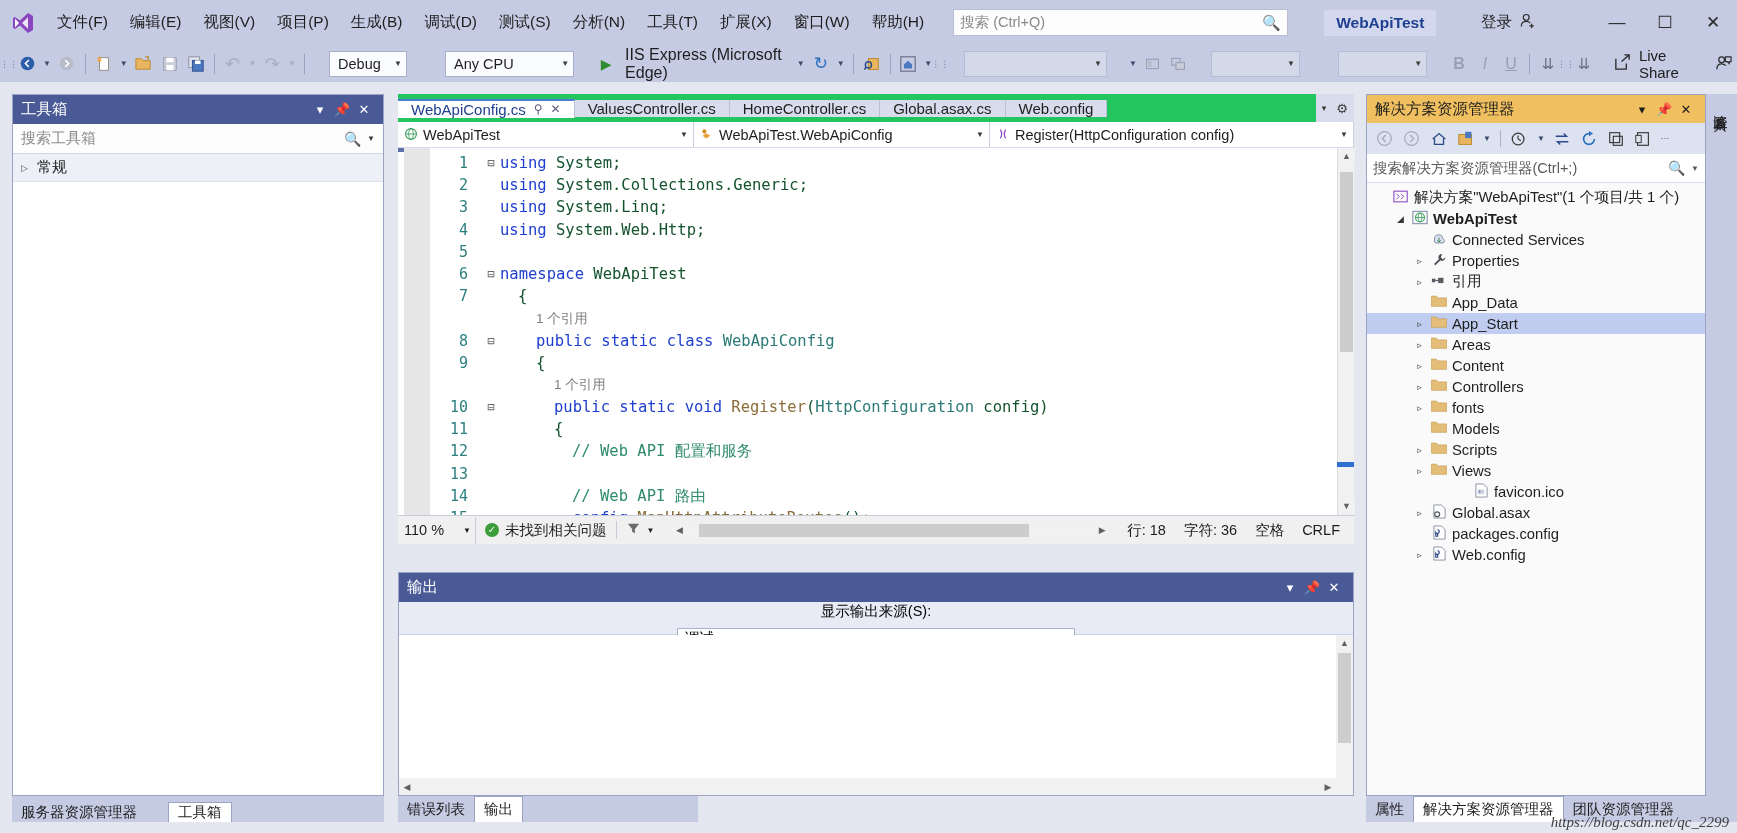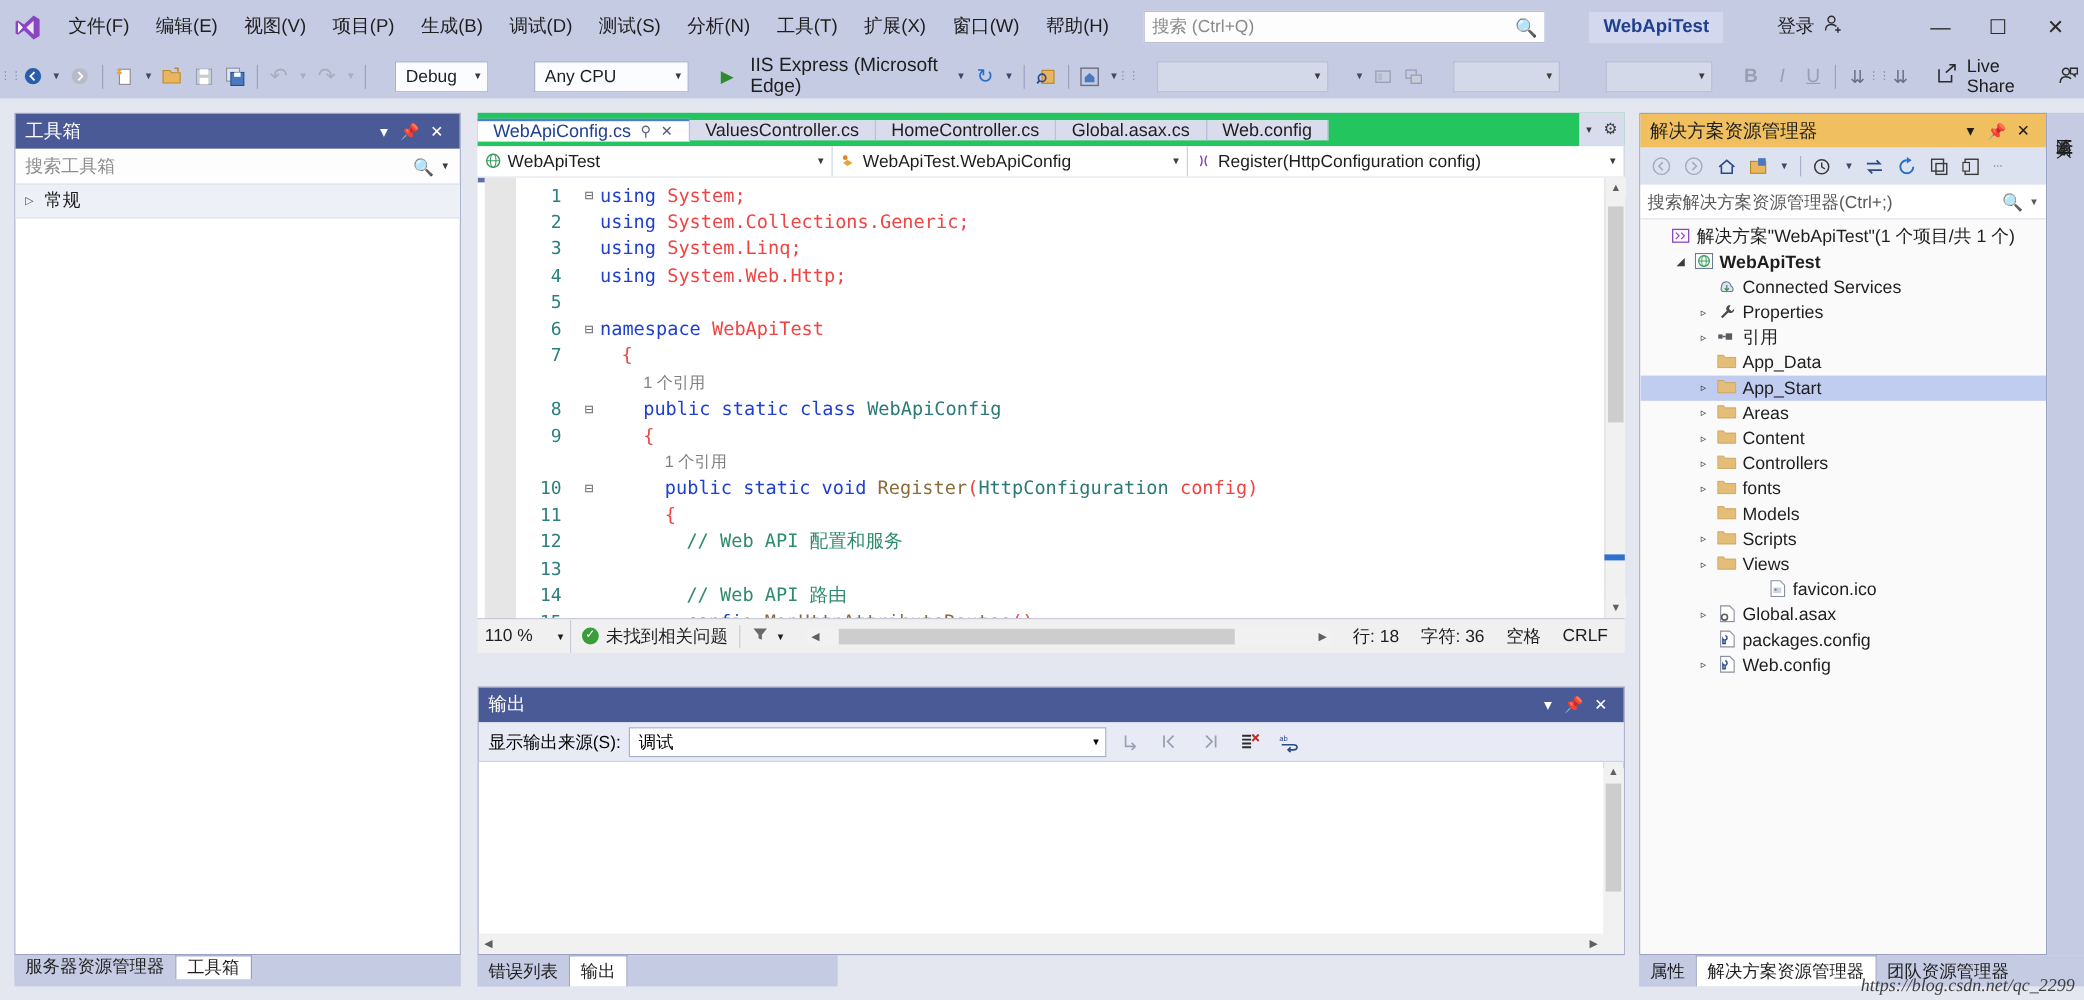--- a/index.html
+++ b/index.html
@@ -135,21 +135,21 @@
   #code-lines {
     flex:1; position:relative;
     font-family:"DejaVu Sans Mono","Liberation Mono",monospace;
     font-size:15.5px; line-height:22.2px; padding-top:4px;
   }
   .cl { height:22.2px; display:flex; align-items:center; white-space:pre; }
   .lnum { width:52px; text-align:right; padding-right:14px; color:#2b7f7f; font-size:15px; }
   .fold { width:18px; text-align:center; color:#6a6a6a; font-size:12px; }
   .code { padding-left:0; }
   .kw { color:#1f3fd0; }
-  .id { color:#ef4444; }
+  .id { color:#14532d; }
   .ty { color:#2b7a78; }
   .cm { color:#2e8b6b; }
   .cref { color:#808080; font-size:13.5px; font-family:"Liberation Sans",sans-serif; }
   .mth { color:#8a6d3b; }
   #code-vscroll {
     position:absolute; right:0; top:54px; width:17px; height:367px;
     background:#f1f1f1; border-left:1px solid #dcdcdc;
   }
   #code-vscroll .thumb { position:absolute; left:2px; top:24px; width:13px; height:180px; background:#cdcdcd; }
   #code-vscroll .up, #code-vscroll .dn {
@@ -185,21 +185,21 @@
     position:absolute; left:398px; top:572px; width:956px; height:224px;
     background:#ffffff; border:1px solid #9aa3c4; display:flex; flex-direction:column;
   }
   #output-title {
     height:29px; background:#4a5a96; color:#ffffff;
     display:flex; align-items:center; padding:0 8px; font-size:15.5px;
   }
   #output-title .ot { flex:1; }
   #output-toolbar {
     height:33px; background:#e8ebf5; display:flex; align-items:center;
-    padding:0 8px; gap:7px; border-bottom:1px solid #cdd3e4; font-size:14.5px;
+    padding:0 8px; gap:7px; border-bottom:1px solid #cdd3e4; font-size:14.5px;flex-direction:column;
   }
   #out-src-combo {
     width:398px; height:25px; background:#ffffff; border:1px solid #a8b0cc;
     display:flex; align-items:center; padding:0 4px 0 7px; font-size:14.5px;
   }
   #out-src-combo .ov { flex:1; }
   #out-src-combo .oc { font-size:8px; }
   .ot-ico { width:26px; height:24px; display:flex; align-items:center; justify-content:center; font-size:14px; color:#6e7690; }
   .ot-ico.act { color:#2b4a8a; }
   #output-body { flex:1; background:#ffffff; position:relative; }
@@ -249,21 +249,21 @@
     background:#c5cbe3;
   }
   .vtab {
     writing-mode:vertical-rl; font-size:14px; color:#1e1e1e;
     padding:10px 6px; letter-spacing:1px;
   }
 
   
   #left-bottom-tabs {
     position:absolute; left:12px; top:796px; width:372px; height:26px;
-    display:flex; align-items:flex-start; background:#c5cbe3;
+    display:flex; align-items:flex-end; background:#c5cbe3;gap:22px;
   }
   #center-bottom-tabs {
     position:absolute; left:398px; top:796px; width:300px; height:26px;
     display:flex; align-items:stretch; background:#c5cbe3;
   }
   #right-bottom-tabs {
     position:absolute; left:1366px; top:796px; width:371px; height:26px;
     display:flex; align-items:stretch; background:#c5cbe3;
   }
   .btab {

